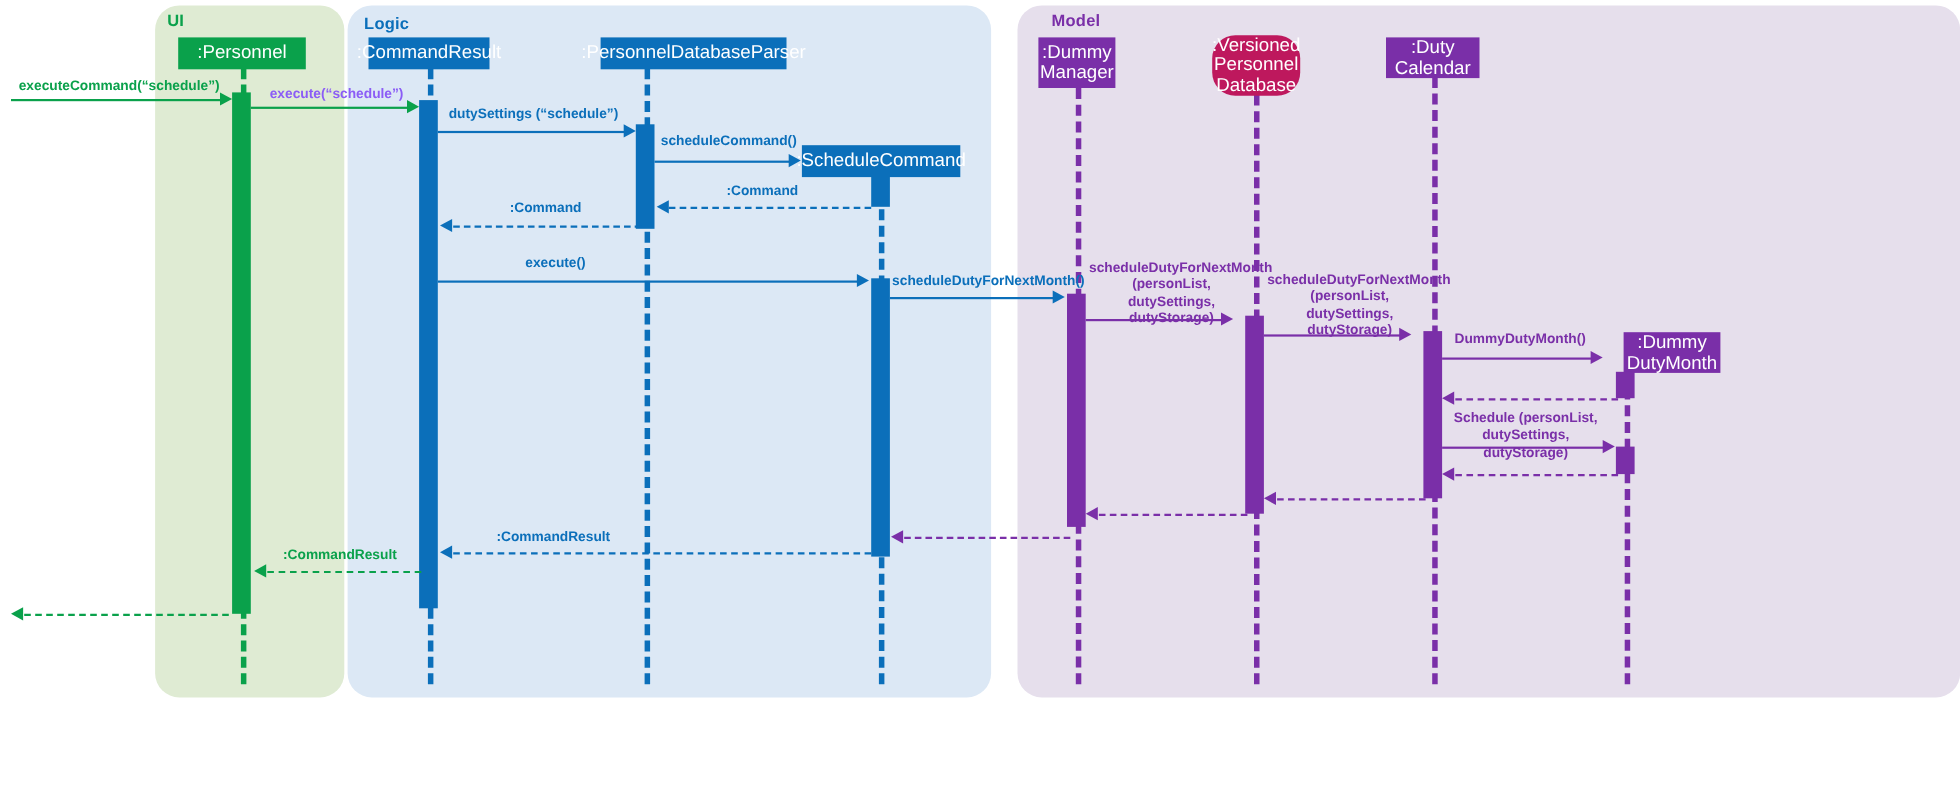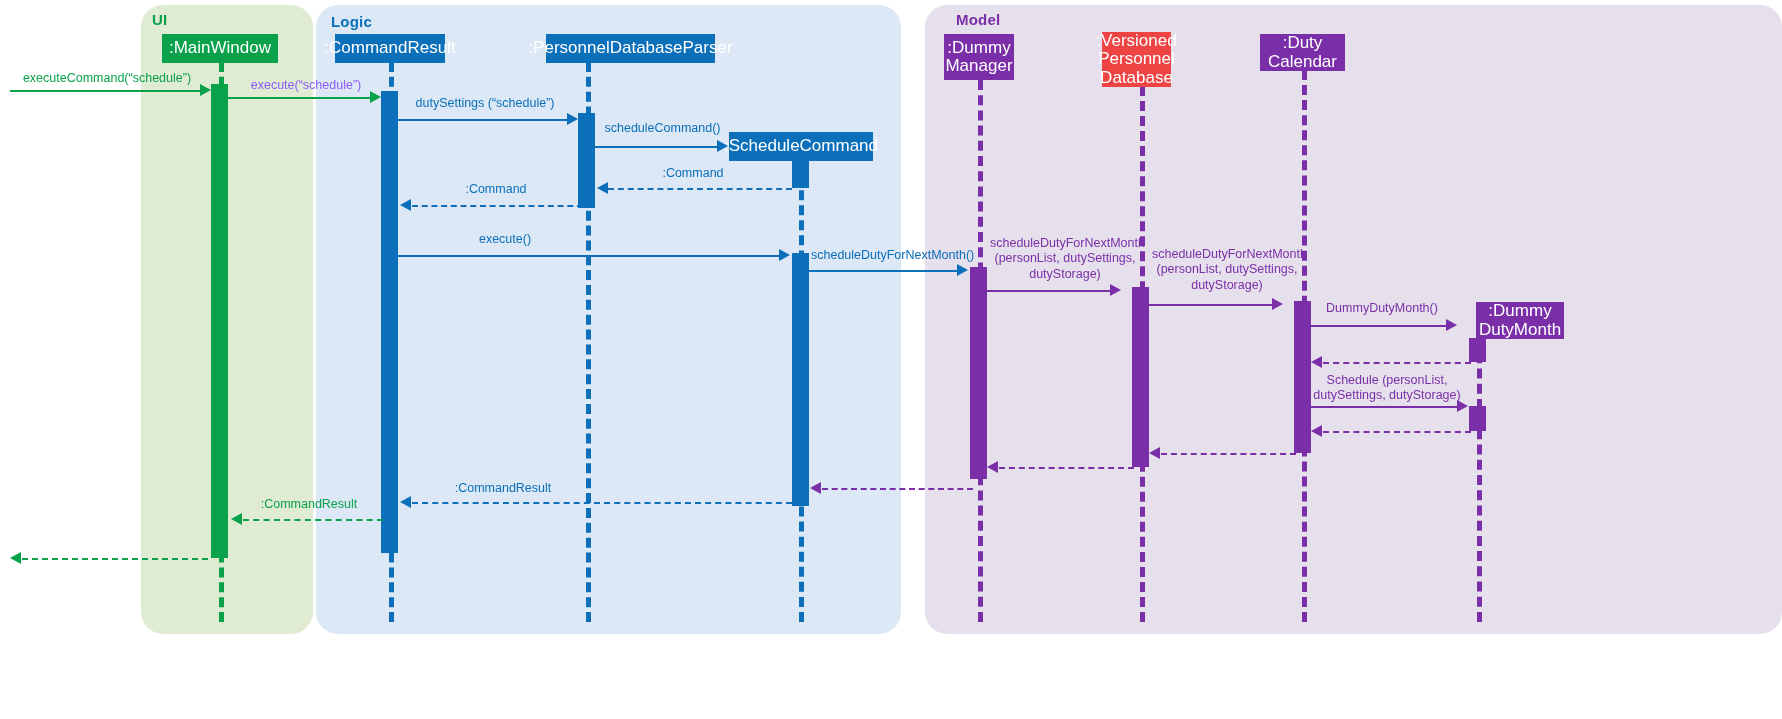--- a/index.html
+++ b/index.html
@@ -67,21 +67,21 @@
     position: absolute;
     width: 0; height: 0;
     border-top: 6px solid transparent;
     border-bottom: 6px solid transparent;
   }
   .arrowhead.right { border-left-width: 11px; border-left-style: solid; }
   .arrowhead.left  { border-right-width: 11px; border-right-style: solid; }
   .msg-label {
     position: absolute;
     font-size: 12.5px;
-    font-weight: normal;
+    font-weight: bold;
     text-align: center;
     line-height: 1.22;
     white-space: pre-line;
   }
 </style>
 </head>
 <body>
 
 <div id="diagram">
 
@@ -97,41 +97,41 @@
   <div class="lifeline" style="left:219px; top:62px; height:560px; border-left-color:#0aa14b;"></div>
   <div class="lifeline" style="left:389px; top:62px; height:560px; border-left-color:#0b6fba;"></div>
   <div class="lifeline" style="left:586px; top:62px; height:560px; border-left-color:#0b6fba;"></div>
   <div class="lifeline" style="left:799px; top:160px; height:462px; border-left-color:#0b6fba;"></div>
   <div class="lifeline" style="left:978px; top:80px; height:542px; border-left-color:#7a2fa8;"></div>
   <div class="lifeline" style="left:1140px; top:86px; height:536px; border-left-color:#7a2fa8;"></div>
   <div class="lifeline" style="left:1302px; top:70px; height:552px; border-left-color:#7a2fa8;"></div>
   <div class="lifeline" style="left:1477px; top:338px; height:284px; border-left-color:#7a2fa8;"></div>
 
   <div class="participant" style="left:162px; top:34px; width:116px; height:29px; background:#0aa14b;">
-    <span>:MainWindow</span>
+    <span>:Personnel</span>
   </div>
 
   <div class="participant" style="left:335px; top:34px; width:110px; height:29px; background:#0b6fba;">
     <span>:CommandResult</span>
   </div>
 
   <div class="participant" style="left:502px; top:34px; width:169px; height:29px; background:#0b6fba;margin-left:44px;">
     <span>:PersonnelDatabaseParser</span>
   </div>
 
   <div class="participant" style="left:729px; top:132px; width:144px; height:29px; background:#0b6fba;">
     <span>:ScheduleCommand</span>
   </div>
 
   <div class="participant" style="left:944px; top:34px; width:70px; height:46px; background:#7a2fa8;">
     <span>:Dummy
 Manager</span>
   </div>
 
-  <div class="participant" style="left:1102px; top:32px; width:69px; height:55px; background:#ef4444;">
+  <div class="participant" style="left:1102px; top:32px; width:80px; height:55px; background:#be185d;border-radius:21px;">
     <span>:Versioned
 Personnel
 Database</span>
   </div>
 
   <div class="participant" style="left:1260px; top:34px; width:85px; height:37px; background:#7a2fa8;">
     <span>:Duty
 Calendar</span>
   </div>
 

